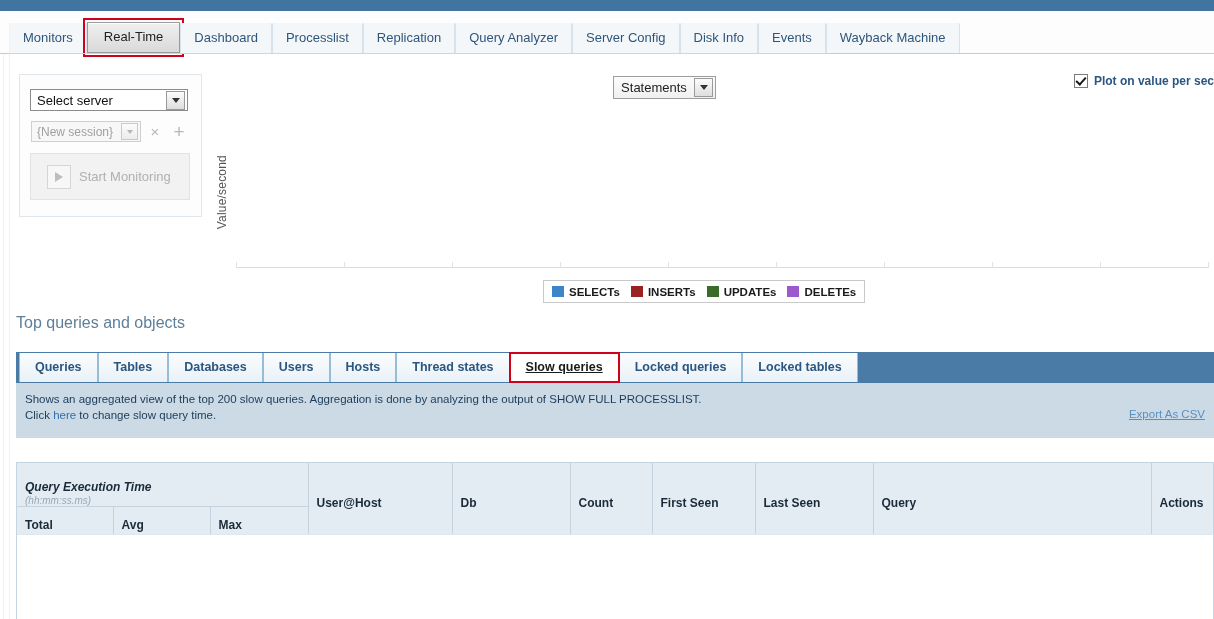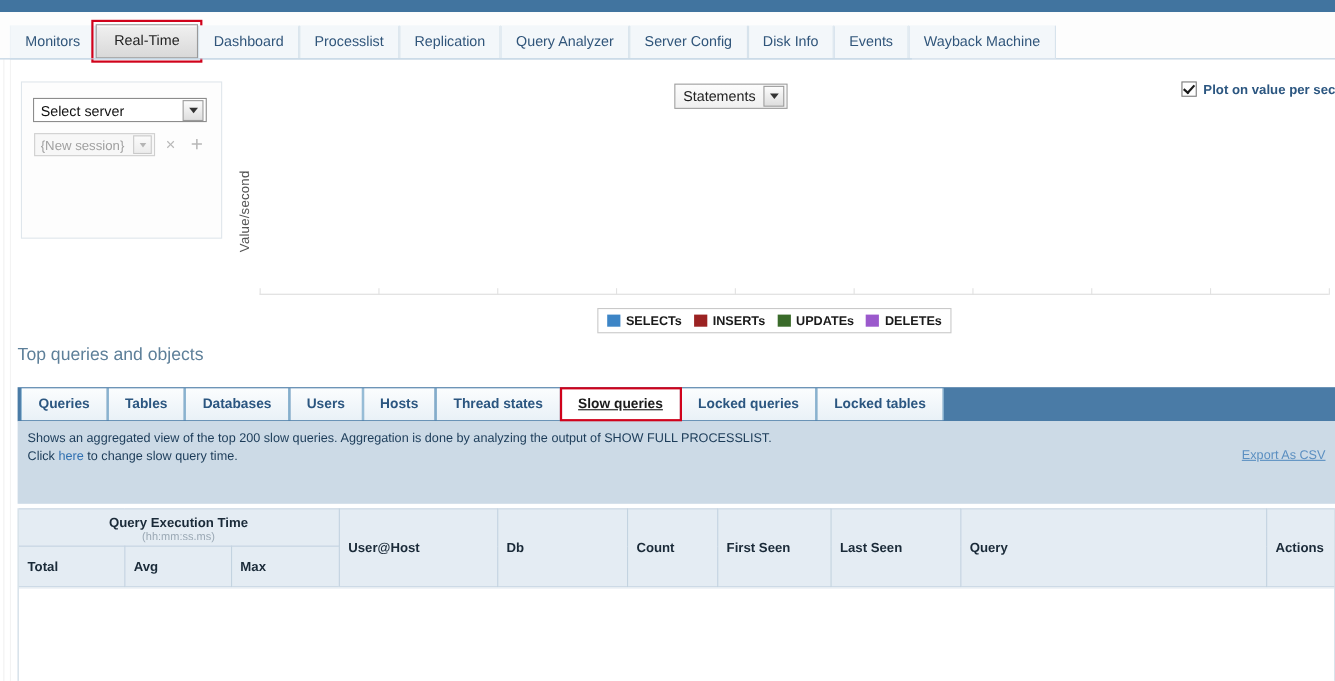--- a/index.html
+++ b/index.html
@@ -222,21 +222,21 @@
   }
   .subtab.highlight-box {
     outline: 2px solid #d0021b;
     outline-offset: -1px;
     position: relative; z-index: 3; text-decoration: underline;
   }
 
   
   .info-strip {
     position: absolute; left: 16px; top: 383px;
-    width: 1198px; height: 75px;
+    width: 1198px; height: 55px;
     background: #ccdae6;
     box-sizing: border-box;
   }
   .info-text {
     position: absolute; left: 9px; top: 8px;
     font-size: 11.5px; color: #1b3b58; line-height: 16px;
   }
   .info-text a { color: #2f6fb0; text-decoration: none; }
   .export-link {
     position: absolute; right: 9px; top: 25px;
@@ -279,22 +279,23 @@
     border-top: 1px solid #c3d3e0;
     font-size: 12px; font-weight: bold; color: #1a2a38;
     text-align: left;
     padding: 0 8px;
     background: #e4ecf3;
     vertical-align: bottom;
     height: 34px;
     box-sizing: border-box;
   }
   table.grid th.qet {
-    text-align: center; vertical-align: top; padding-top: 5px;
+    text-align: left; vertical-align: top; padding-top: 17px;
     border-bottom: 1px solid #c3d3e0;
+    font-style: italic;
   }
   table.grid th.qet .sub {
     display: block; font-size: 10px; font-weight: normal; color: #9aa8b4; margin-top: 1px;
   }
   table.grid th.tall { height: 71px; vertical-align: middle; }
   table.grid th.sub-h { height: 37px; vertical-align: middle; }
   .tbl-body {
     position: absolute; left: 0; top: 72px; width: 1196px; height: 85px;
     background: #ffffff;
     border-top: 1px solid #dfe8ef;
@@ -338,20 +339,26 @@
     </div>
     <div class="sess-row">
       <div class="sess-select">
         <span class="txt">{New session}</span>
         <span class="dd-arrow dis">
             <i></i>
           </span>
       </div>
       <span class="icon-btn">×</span>
       <span class="icon-btn plus">+</span>
+    </div>
+    <div class="start-btn">
+      <span class="play">
+          <i></i>
+        </span>
+      <span class="lbl">Start Monitoring</span>
     </div>
   </div>
 
   <div class="stmt-select">
     <span class="txt">Statements</span>
     <span class="dd-arrow">
         <i></i>
       </span>
   </div>
 

